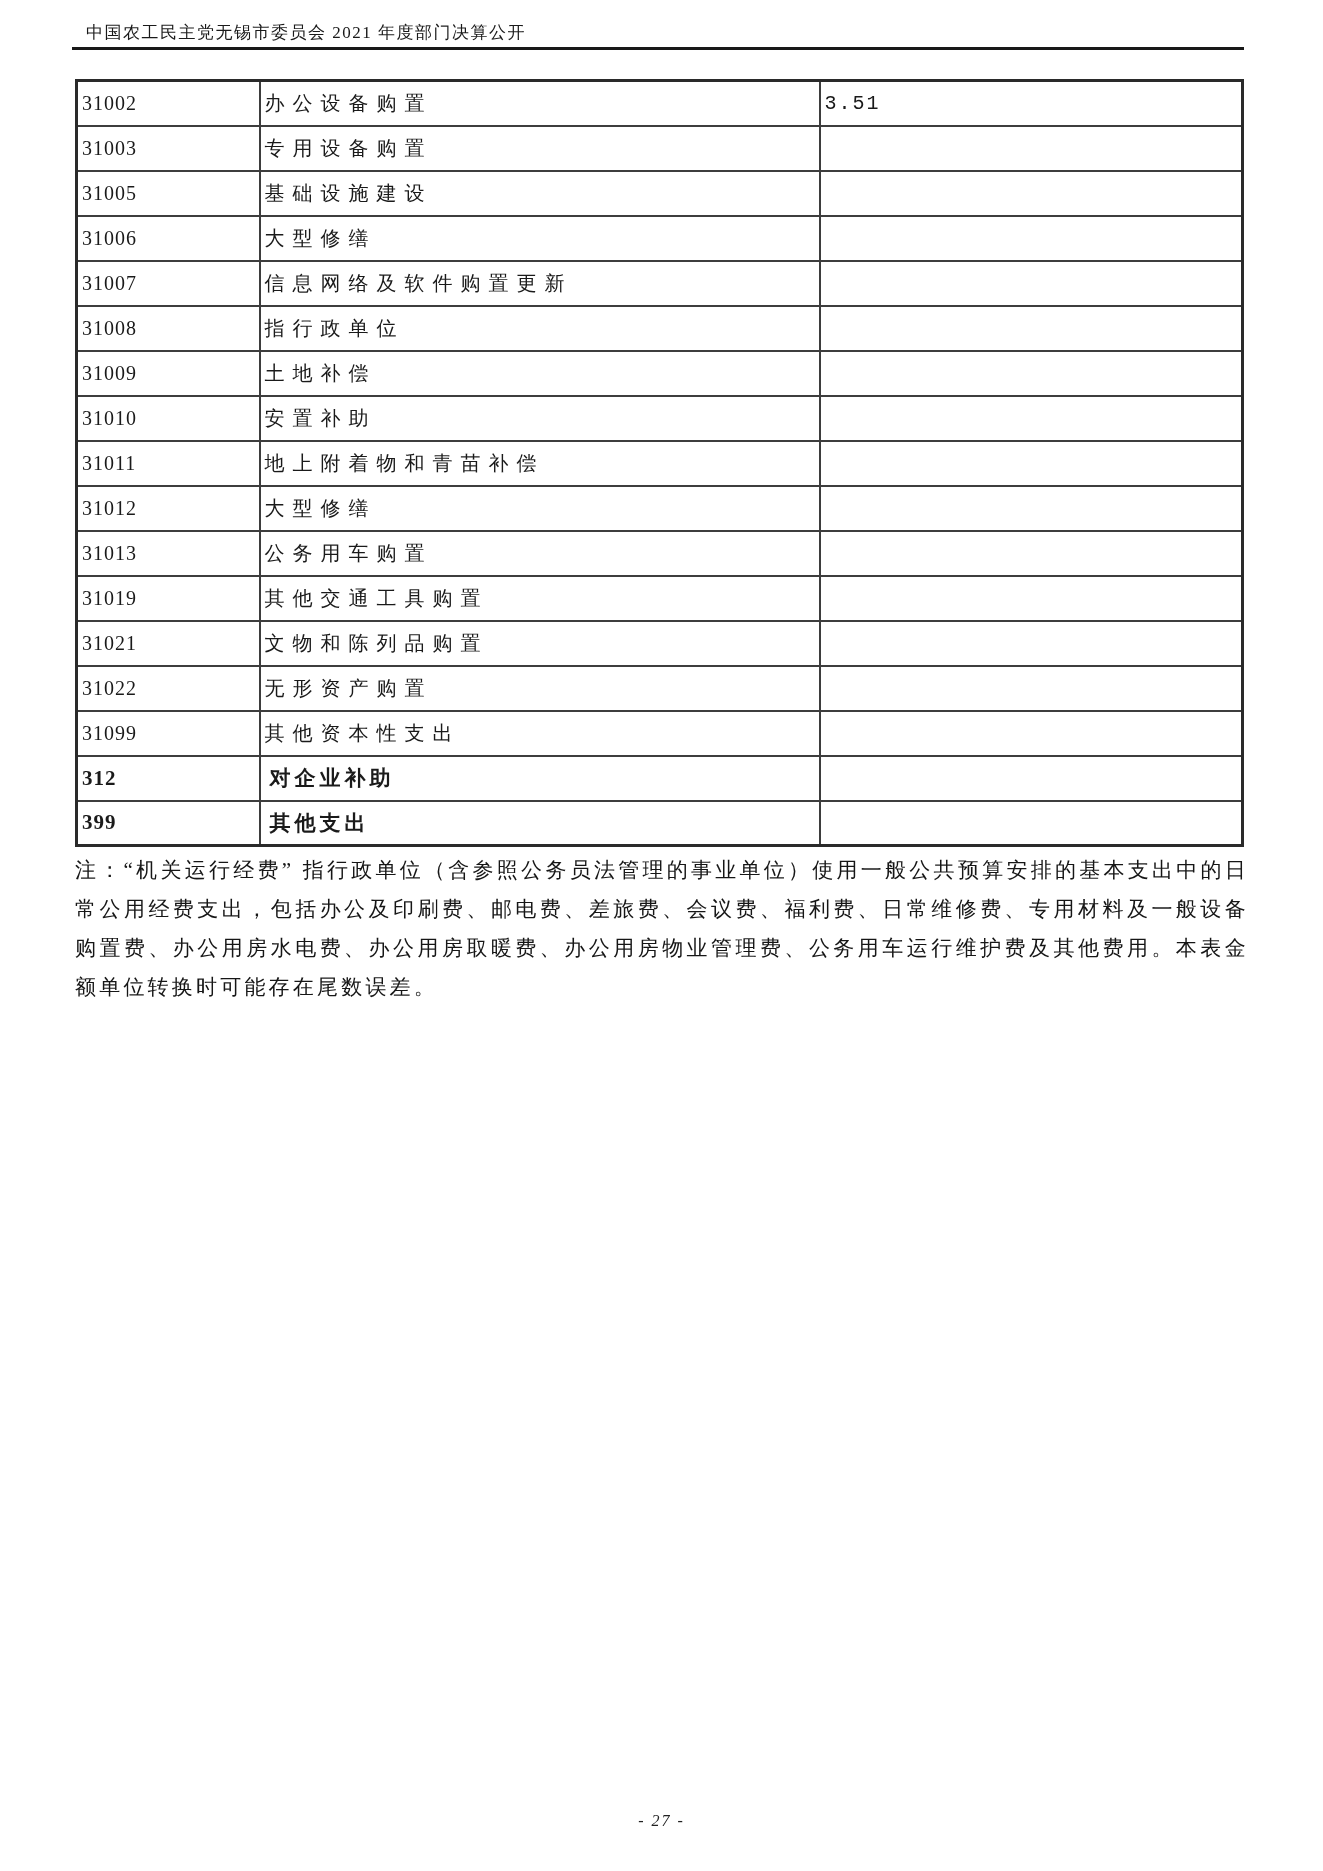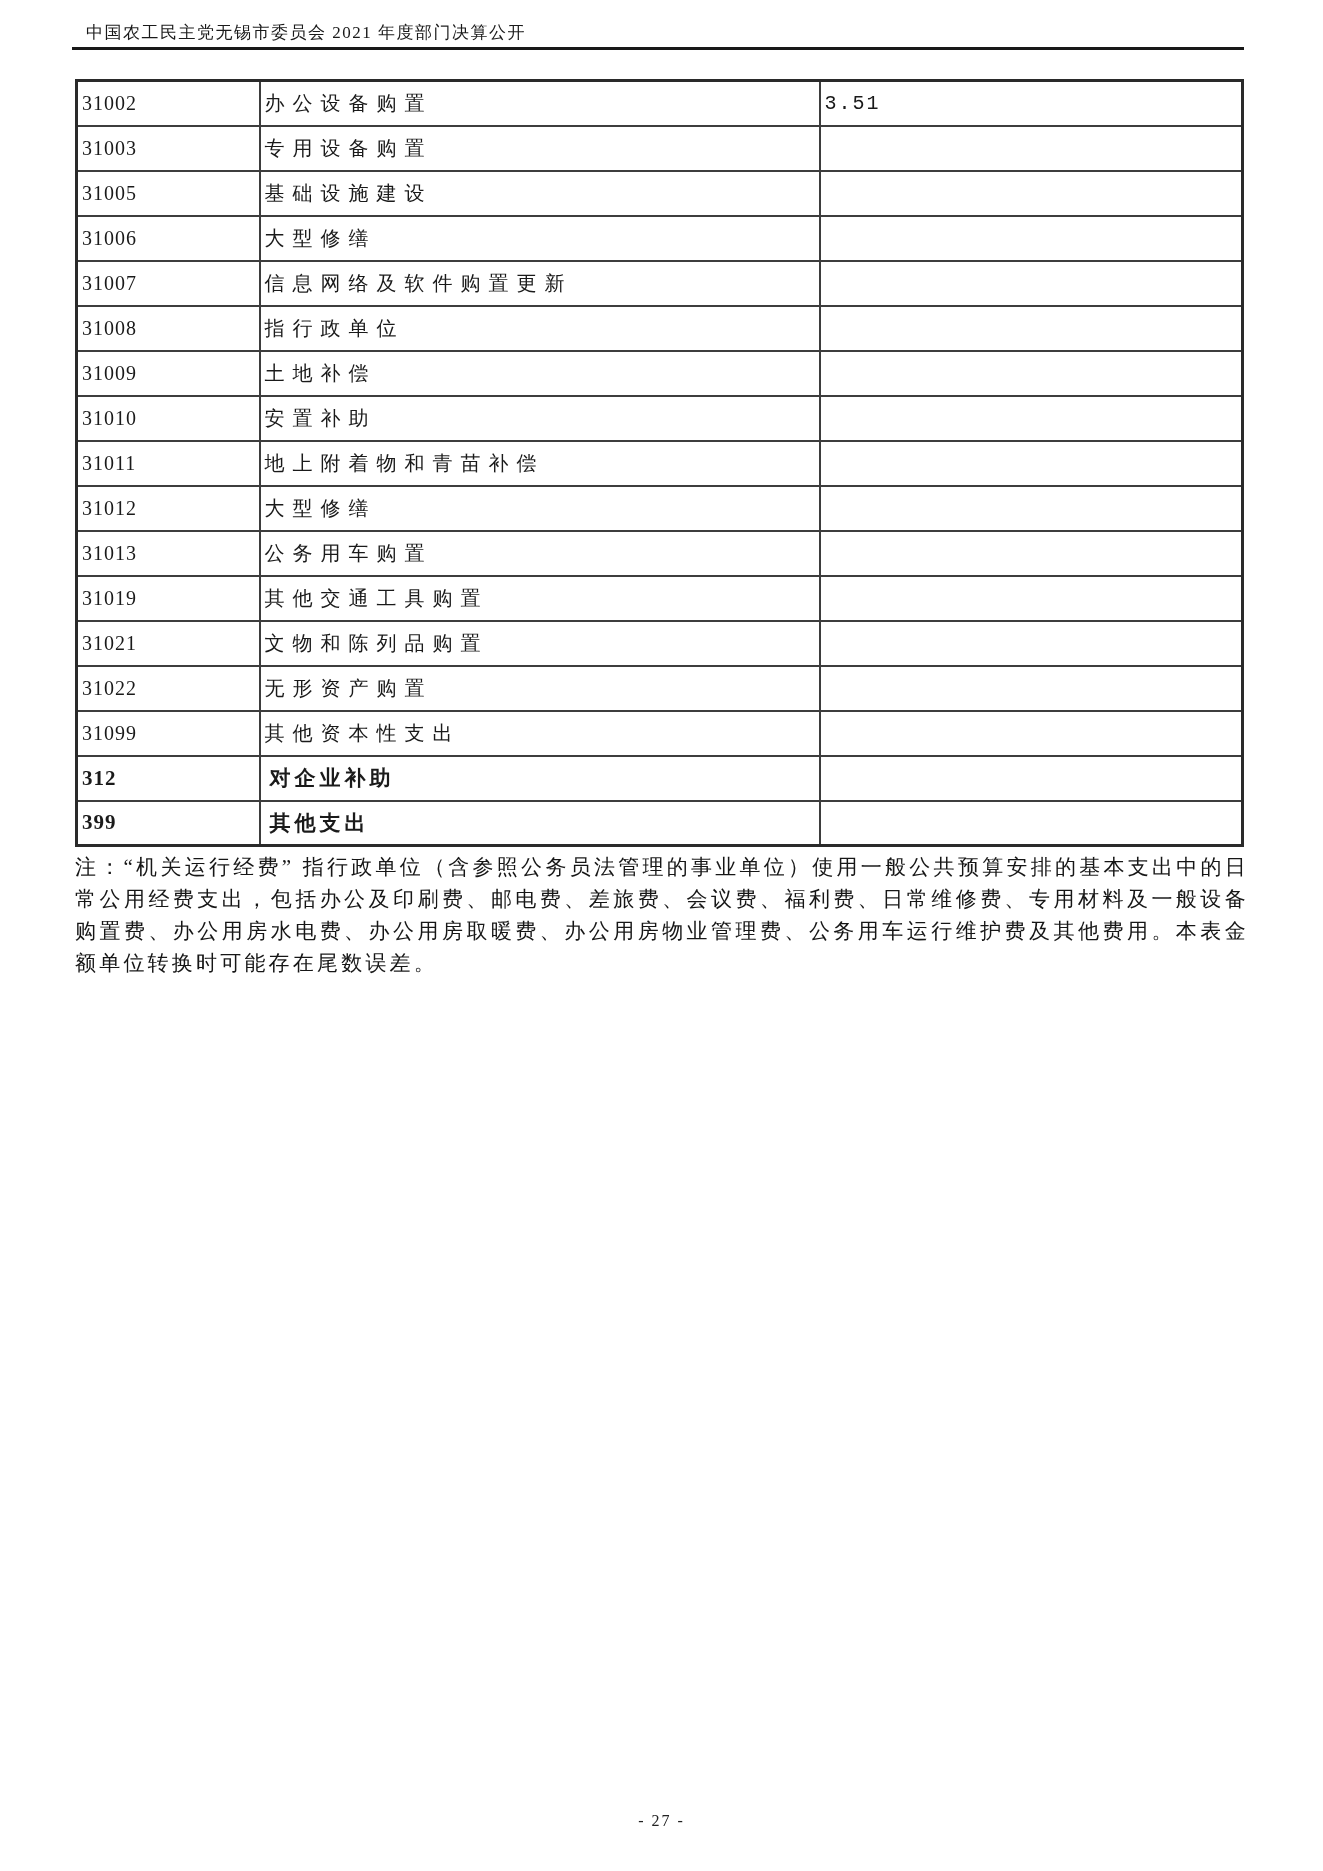--- a/index.html
+++ b/index.html
@@ -78,35 +78,36 @@
     font-weight: 700;
     font-size: 21px;
   }
   .note {
     position: absolute;
     left: 75px;
     top: 851px;
     width: 1174px;
     margin: 0;
     font-size: 21px;
-    line-height: 32px;
+    line-height: 39px;
     letter-spacing: 3.2px;
     text-align: justify;
     text-justify: inter-character;
     color: #161616;
   }
   .page-number {
     position: absolute;
     left: 0;
     top: 1812px;
     width: 100%;
     text-align: center;
     font-size: 16px;
     letter-spacing: 2px;
     color: #222222;
+    font-style: italic;
   }
 </style>
 </head>
 <body>
 
 <div class="page">
 
   <div class="header-title">中国农工民主党无锡市委员会 2021 年度部门决算公开</div>
 
   <div class="header-rule"></div>

